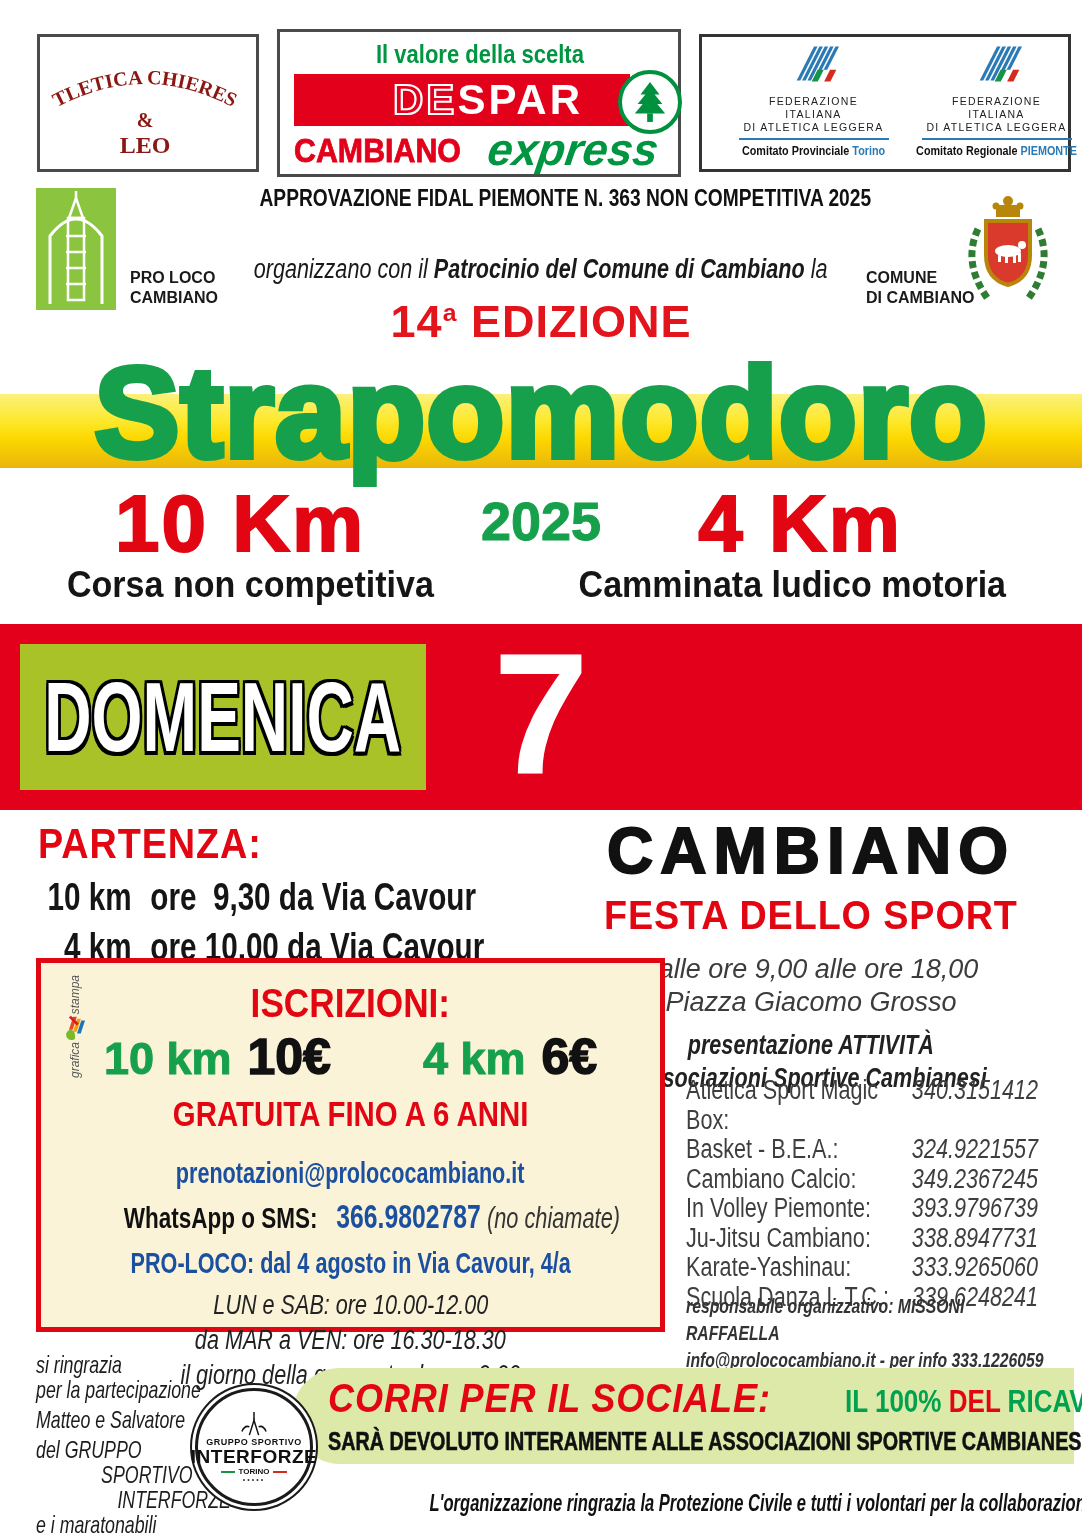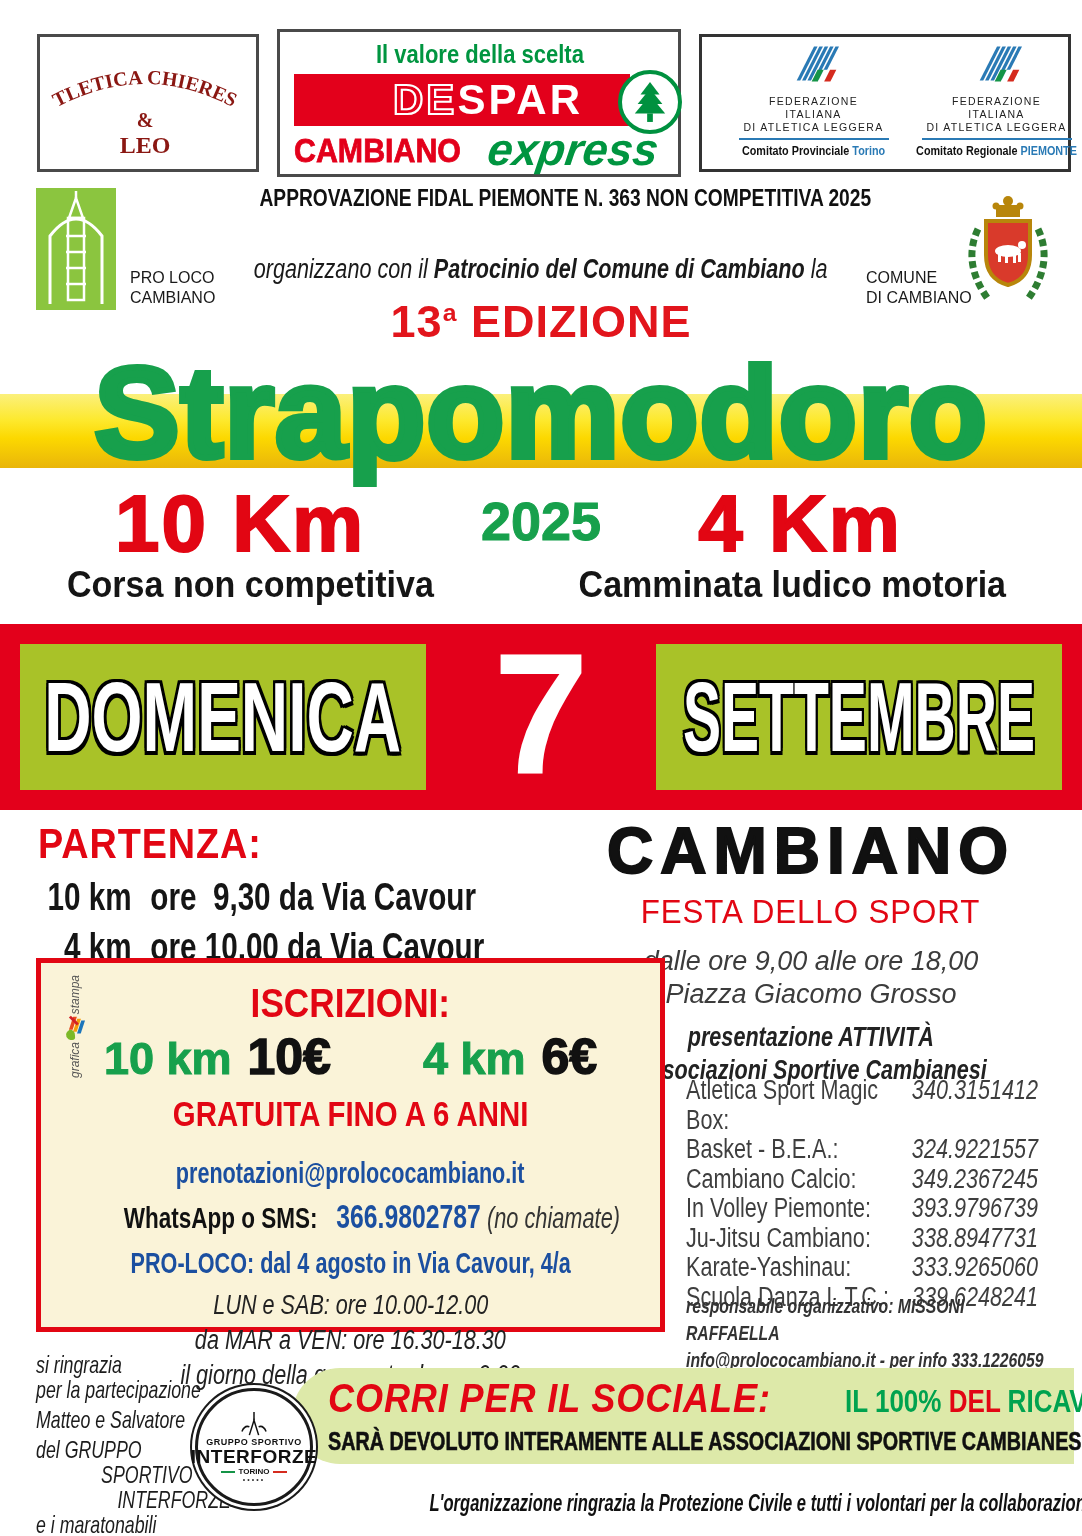--- a/index.html
+++ b/index.html
@@ -37,21 +37,21 @@
   .fidal-fed{font-size:10.5px;letter-spacing:1.3px;color:#222;text-align:center;line-height:13px;margin-top:2px;}
   .fidal-rule{width:150px;height:2px;background:#2a7ab5;margin:4px 0 3px 0;}
   .fidal-com{font-size:13.5px;font-weight:bold;color:#111;}
   .fidal-hl{color:#2a7ab5;}
 
   
   .approval{left:0;top:184px;width:100%;text-align:center;font-weight:bold;font-size:24px;color:#111;padding-left:24px;}
   .org-line{left:0;width:100%;text-align:center;font-style:italic;font-size:27px;color:#1a1a1a;}
   .org1{top:218px;} .org2{top:254px;}
   .proloco-logo{left:36px;top:188px;width:80px;height:122px;background:#8bc53f;}
-  .side-label{font-weight:normal;font-size:16px;line-height:20px;color:#1a1a1a;}
+  .side-label{font-weight:bold;font-size:16px;line-height:20px;color:#1a1a1a;}
   .proloco-label{left:130px;top:268px;}
   .comune-label{left:866px;top:268px;}
   .comune-crest{left:960px;top:192px;width:96px;height:122px;}
 
   
   .edition{left:0;top:296px;width:100%;text-align:center;font-weight:bold;font-size:45px;color:#e2151c;letter-spacing:1px;}
   .edition sup{font-size:.55em;}
   .yellow-band{left:0;top:394px;width:100%;height:74px;
                background:linear-gradient(180deg,#fbf07c 0%,#fde92e 35%,#fcd800 60%,#e9b50a 100%);}
   .strapo{left:0;top:330px;width:100%;text-align:center;font-weight:bold;font-size:128px;line-height:1.3;
@@ -84,21 +84,21 @@
   .partenza{left:38px;top:820px;}
   .pt-title{font-weight:bold;font-size:42px;color:#e20613;letter-spacing:1px;transform:scaleX(.9);transform-origin:0 50%;}
   .pt-rows{margin-top:4px;transform:scaleX(.78);transform-origin:0 0;font-weight:bold;font-size:38px;
            line-height:50px;color:#151515;width:640px;}
   .pt-dist{display:inline-block;width:120px;text-align:right;margin-right:24px;}
   .pt-detail{white-space:pre;}
 
   
   .festa{left:556px;top:814px;width:510px;text-align:center;}
   .festa-city{font-weight:bold;font-size:64px;letter-spacing:7px;color:#111;-webkit-text-stroke:2px #111;}
-  .festa-name{margin-top:4px;font-weight:normal;font-size:34px;color:#e20613;letter-spacing:1px;}
+  .festa-name{margin-top:4px;font-weight:bold;font-size:41px;color:#e20613;letter-spacing:1px;}
   .festa-it{margin-top:14px;font-style:italic;font-size:27px;color:#3c3c3c;line-height:33px;}
   .festa-pres{margin-top:10px;font-style:italic;font-weight:bold;font-size:27px;color:#222;line-height:33px;}
 
   
   .box{left:36px;top:958px;width:629px;height:374px;background:#faf3d8;border:5px solid #e20613;
        box-sizing:border-box;text-align:center;}
   .stamp{position:absolute;left:8px;top:12px;width:52px;display:flex;flex-direction:column;align-items:center;}
   .stamp-word{writing-mode:vertical-rl;transform:rotate(180deg);font-style:italic;font-size:12px;color:#555;}
   .isc-title{margin-top:18px;font-weight:bold;font-size:40px;color:#e20613;}
   .prices{margin-top:2px;display:flex;justify-content:center;align-items:baseline;gap:16px;}
@@ -266,36 +266,33 @@
         <ellipse cx="48" cy="58" rx="13" ry="6"></ellipse>
         <circle cx="62" cy="52" r="4"></circle>
         <rect x="38" y="60" width="3" height="9"></rect>
         <rect x="45" y="61" width="3" height="9"></rect>
         <rect x="53" y="61" width="3" height="9"></rect>
         <rect x="58" y="60" width="3" height="9"></rect>
       </g>
     </svg>
   </div>
 
-  <div class="abs edition"><span>13</span><sup>a</sup><span> EDIZIONE</span></div>
+  <div class="abs edition"><span>14</span><sup>a</sup><span> EDIZIONE</span></div>
   <div class="abs yellow-band"></div>
   <div class="abs strapo">Strapomodoro</div>
 
   <div class="abs dist dist-left">10 Km</div>
   <div class="abs year">2025</div>
   <div class="abs dist dist-right">4 Km</div>
   <div class="abs desc desc-left"><span class="c92">Corsa non competitiva</span></div>
   <div class="abs desc desc-right"><span class="c92">Camminata ludico motoria</span></div>
 
   <div class="abs red-band">
     <div class="green-panel panel-left">
       <span class="band-word word-day">DOMENICA</span>
-    </div>
-    <div class="green-panel panel-right">
-      <span class="band-word word-month">SETTEMBRE</span>
     </div>
     <div class="seven">7</div>
   </div>
 
   <div class="abs partenza">
     <div class="pt-title">PARTENZA:</div>
     <div class="pt-rows">
       <div><span class="pt-dist">10 km</span><span class="pt-detail">ore  9,30 da Via Cavour</span></div>
       <div><span class="pt-dist">4 km</span><span class="pt-detail">ore 10,00 da Via Cavour</span></div>
     </div>

